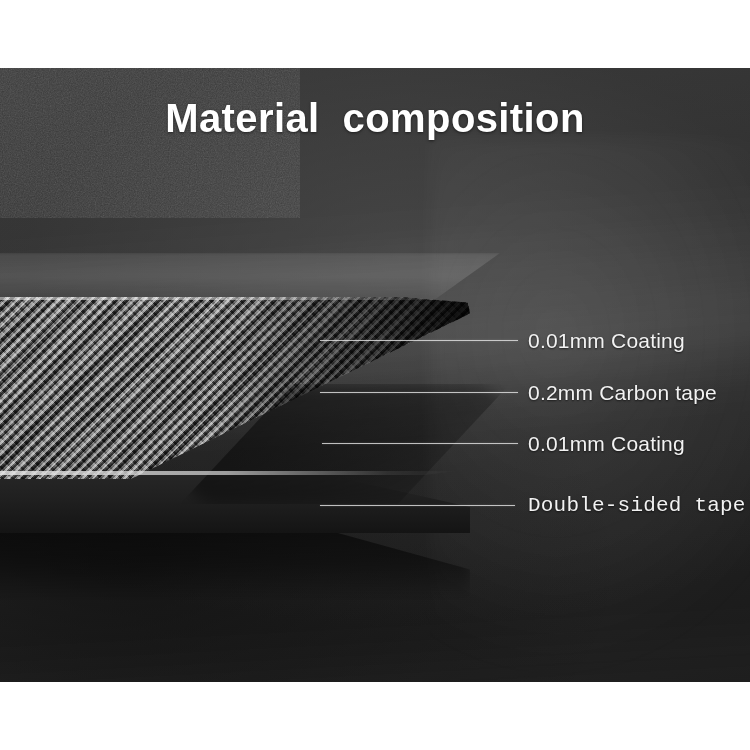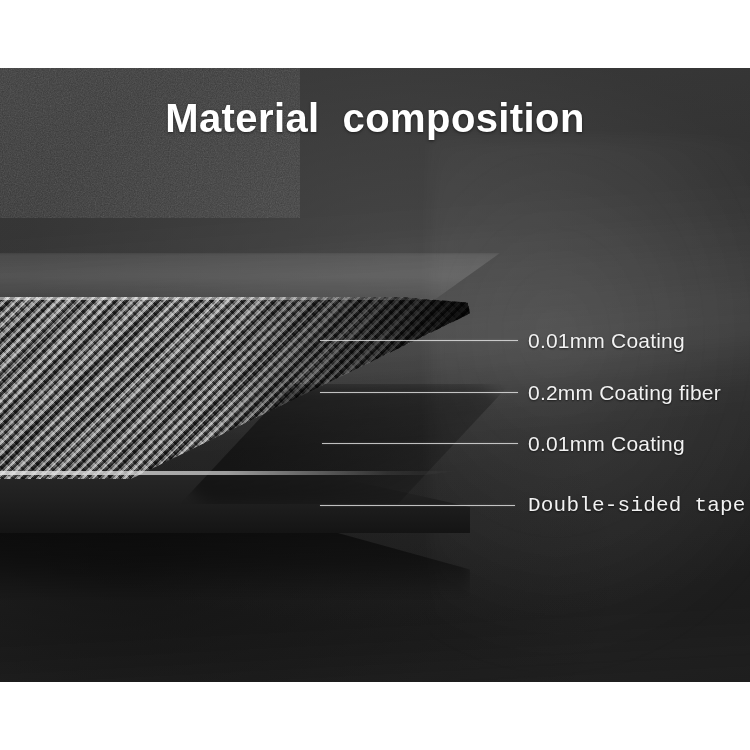--- a/index.html
+++ b/index.html
@@ -271,21 +271,21 @@
 
   <div id="callouts">
 
     <div class="callout">
       <div class="leader" style="left:320px; top:340px; width:198px;"></div>
       <div class="clabel" style="left:528px; top:330px;">0.01mm Coating</div>
     </div>
 
     <div class="callout">
       <div class="leader" style="left:320px; top:392px; width:198px;"></div>
-      <div class="clabel" style="left:528px; top:382px;">0.2mm Coating fiber</div>
+      <div class="clabel" style="left:528px; top:382px;">0.2mm Carbon tape</div>
     </div>
 
     <div class="callout">
       <div class="leader" style="left:322px; top:443px; width:196px;"></div>
       <div class="clabel" style="left:528px; top:433px;">0.01mm Coating</div>
     </div>
 
     <div class="callout">
       <div class="leader" style="left:320px; top:505px; width:195px;"></div>
       <div class="clabel" style="left:528px; top:495px;font-family:Liberation Mono, monospace;">Double-sided tape</div>

